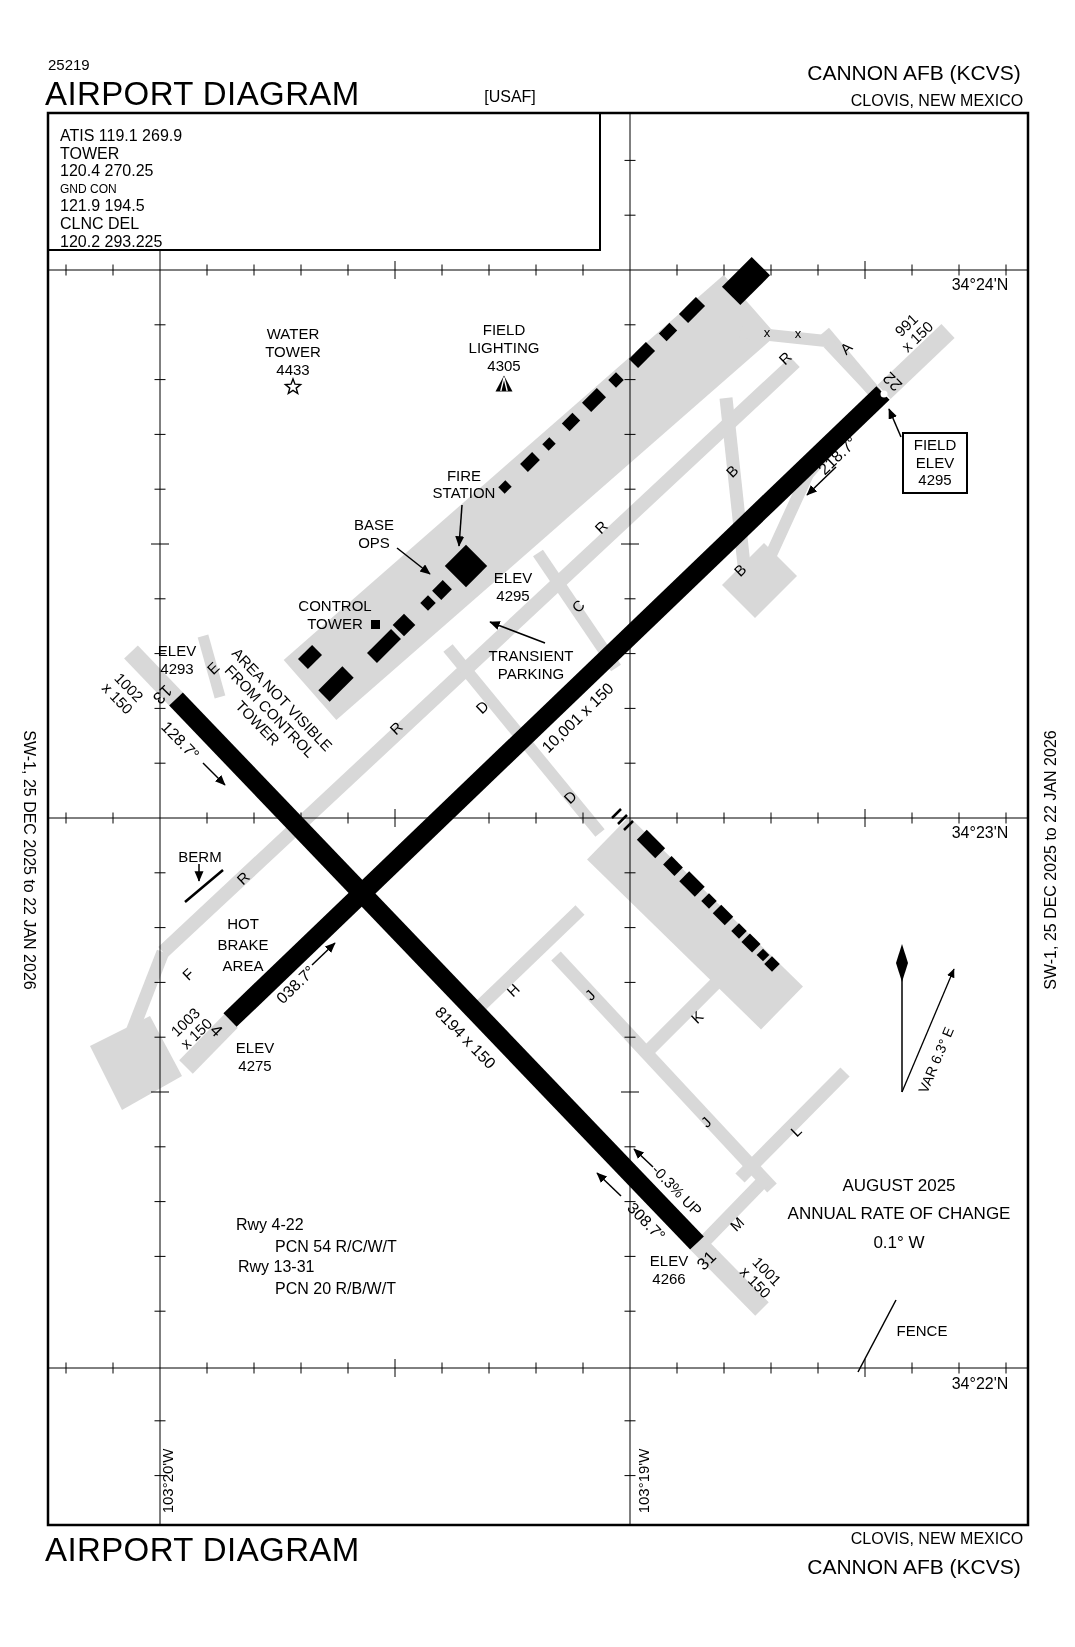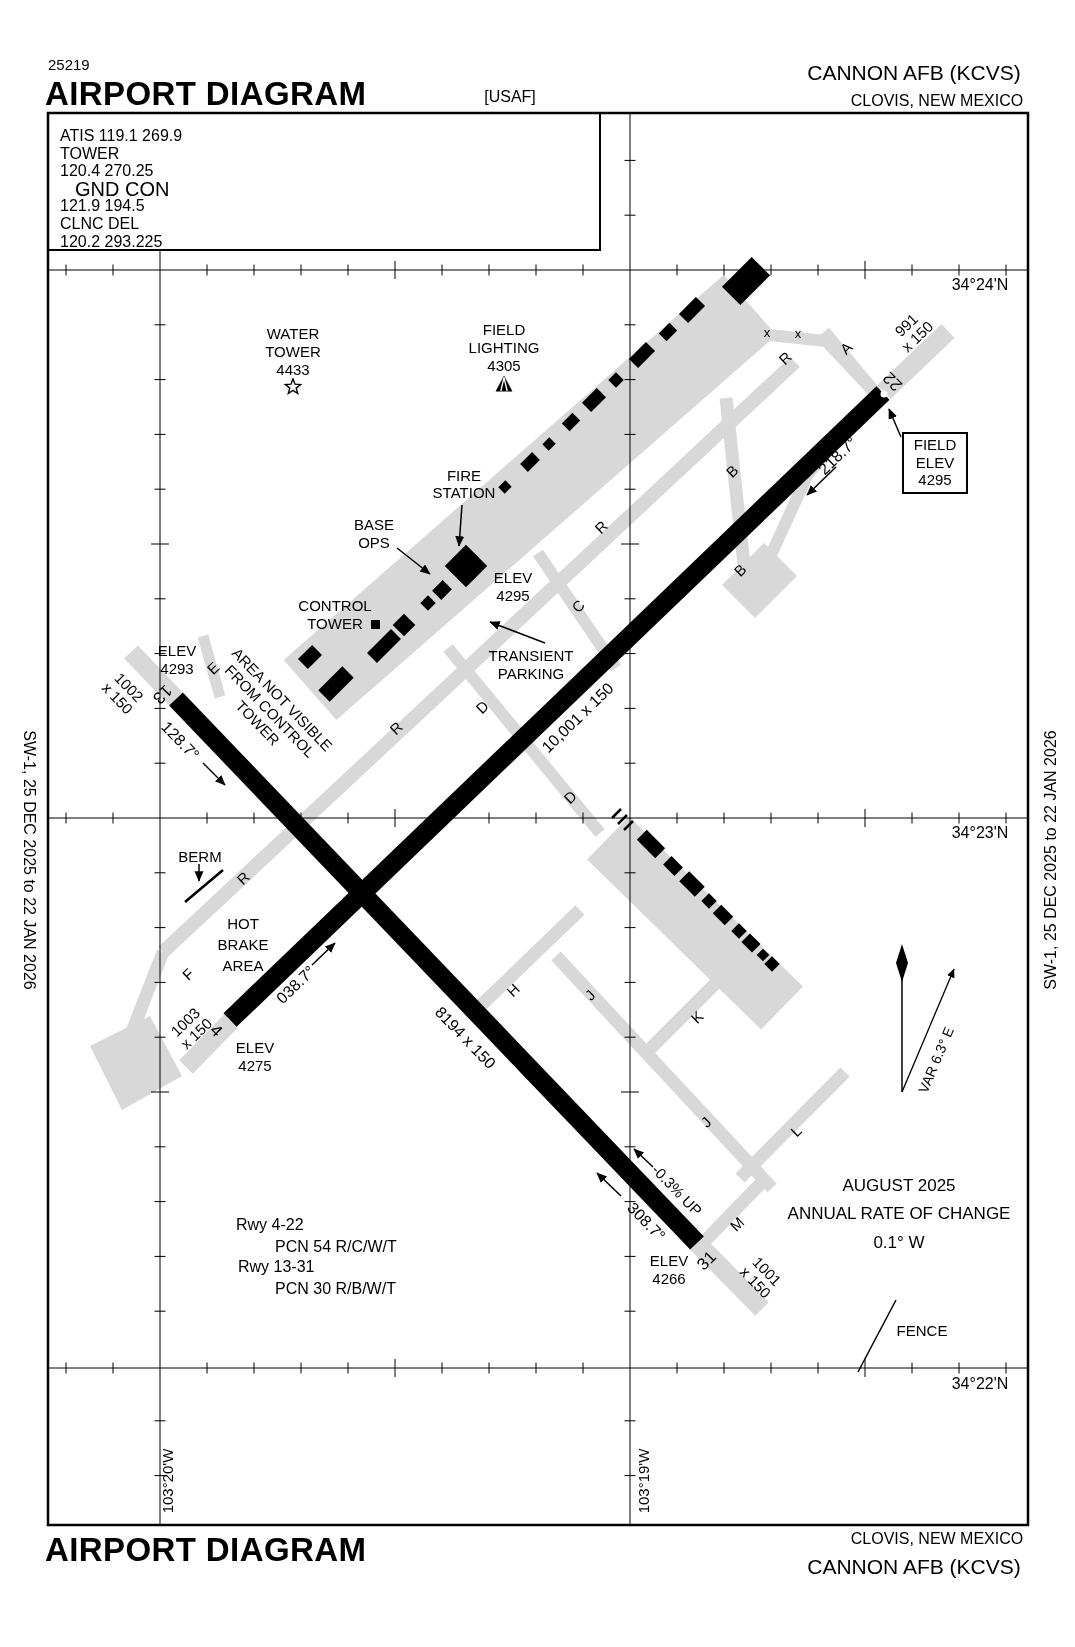--- a/index.html
+++ b/index.html
@@ -3,21 +3,21 @@
 <meta charset="utf-8">
 <style>
   html,body{margin:0;padding:0;background:#fff;}
   .page{position:relative;width:1075px;height:1647px;background:#fff;overflow:hidden;
         font-family:"Liberation Sans",sans-serif;color:#000;}
   svg{position:absolute;left:0;top:0;}
   .lbl{position:absolute;white-space:nowrap;transform:translate(-50%,-50%);
        font-family:"Liberation Sans",sans-serif;color:#000;}
   .l{transform:translate(0,-50%);text-align:right;}
   .blk{text-align:center;}
-  .title{font-size:33px;font-weight:700;letter-spacing:.4px;}
+  .title{font-size:33px;font-weight:400;letter-spacing:.4px;}
   .febox{position:absolute;left:902px;top:432px;width:62px;height:56px;border:2px solid #000;
          text-align:center;font-size:15px;line-height:17.5px;padding-top:2px;background:#fff;}
 </style>
 </head>
 <body>
 
 <div class="page">
 
 <svg width="1075" height="1647" viewBox="0 0 1075 1647">
   <defs>
@@ -238,21 +238,21 @@
 <div class="lbl" style="left:914px;top:73px;font-size:21px">CANNON AFB  (KCVS)</div>
 <div class="lbl" style="left:937px;top:101px;font-size:16px">CLOVIS, NEW MEXICO</div>
 
 <div class="lbl l title" style="left:45px;top:1550px">AIRPORT DIAGRAM</div>
 <div class="lbl" style="left:937px;top:1539px;font-size:16px">CLOVIS, NEW MEXICO</div>
 <div class="lbl" style="left:914px;top:1567px;font-size:21px">CANNON AFB  (KCVS)</div>
 
 <div class="lbl l" style="left:60px;top:136px;font-size:16px">ATIS  119.1  269.9</div>
 <div class="lbl l" style="left:60px;top:154px;font-size:16px">TOWER</div>
 <div class="lbl l" style="left:60px;top:171px;font-size:16px">120.4  270.25</div>
-<div class="lbl l" style="left:75px;top:189px;font-size:20px">GND CON</div>
+<div class="lbl l" style="left:60px;top:189px;font-size:12px">GND CON</div>
 <div class="lbl l" style="left:60px;top:206px;font-size:16px">121.9  194.5</div>
 <div class="lbl l" style="left:60px;top:224px;font-size:16px">CLNC DEL</div>
 <div class="lbl l" style="left:60px;top:242px;font-size:16px">120.2  293.225</div>
 
 <div class="lbl" style="left:29px;top:860px;font-size:16px;transform:translate(-50%,-50%) rotate(90deg)">SW-1,  25 DEC 2025  to  22 JAN 2026</div>
 <div class="lbl" style="left:1051px;top:860px;font-size:16px;transform:translate(-50%,-50%) rotate(-90deg)">SW-1,  25 DEC 2025  to  22 JAN 2026</div>
 
 <div class="lbl" style="left:980px;top:285px;font-size:16px">34°24'N</div>
 <div class="lbl" style="left:980px;top:833px;font-size:16px">34°23'N</div>
 <div class="lbl" style="left:980px;top:1384px;font-size:16px">34°22'N</div>
@@ -368,20 +368,20 @@
 <div class="lbl" style="left:785px;top:358px;font-size:15px;transform:translate(-50%,-50%) rotate(-44deg)">R</div>
 <div class="lbl" style="left:601px;top:527px;font-size:15px;transform:translate(-50%,-50%) rotate(-44deg)">R</div>
 <div class="lbl" style="left:396px;top:728px;font-size:15px;transform:translate(-50%,-50%) rotate(-44deg)">R</div>
 <div class="lbl" style="left:243px;top:878px;font-size:15px;transform:translate(-50%,-50%) rotate(-44deg)">R</div>
 <div class="lbl" style="left:767px;top:332px;font-size:13px">x</div>
 <div class="lbl" style="left:798px;top:333px;font-size:13px">x</div>
 
 <div class="lbl l" style="left:236px;top:1225px;font-size:16px">Rwy 4-22</div>
 <div class="lbl l" style="left:275px;top:1247px;font-size:16px">PCN 54 R/C/W/T</div>
 <div class="lbl l" style="left:238px;top:1267px;font-size:16px">Rwy 13-31</div>
-<div class="lbl l" style="left:275px;top:1289px;font-size:16px">PCN 30 R/B/W/T</div>
+<div class="lbl l" style="left:275px;top:1289px;font-size:16px">PCN 20 R/B/W/T</div>
 
 <div class="lbl" style="left:899px;top:1186px;font-size:17px">AUGUST 2025</div>
 <div class="lbl" style="left:899px;top:1214px;font-size:17px">ANNUAL RATE OF CHANGE</div>
 <div class="lbl" style="left:899px;top:1243px;font-size:17px">0.1° W</div>
 <div class="lbl" style="left:936px;top:1060px;font-size:14px;transform:translate(-50%,-50%) rotate(-67deg)">VAR 6.3° E</div>
 
 </div>
 
 </body></html>

